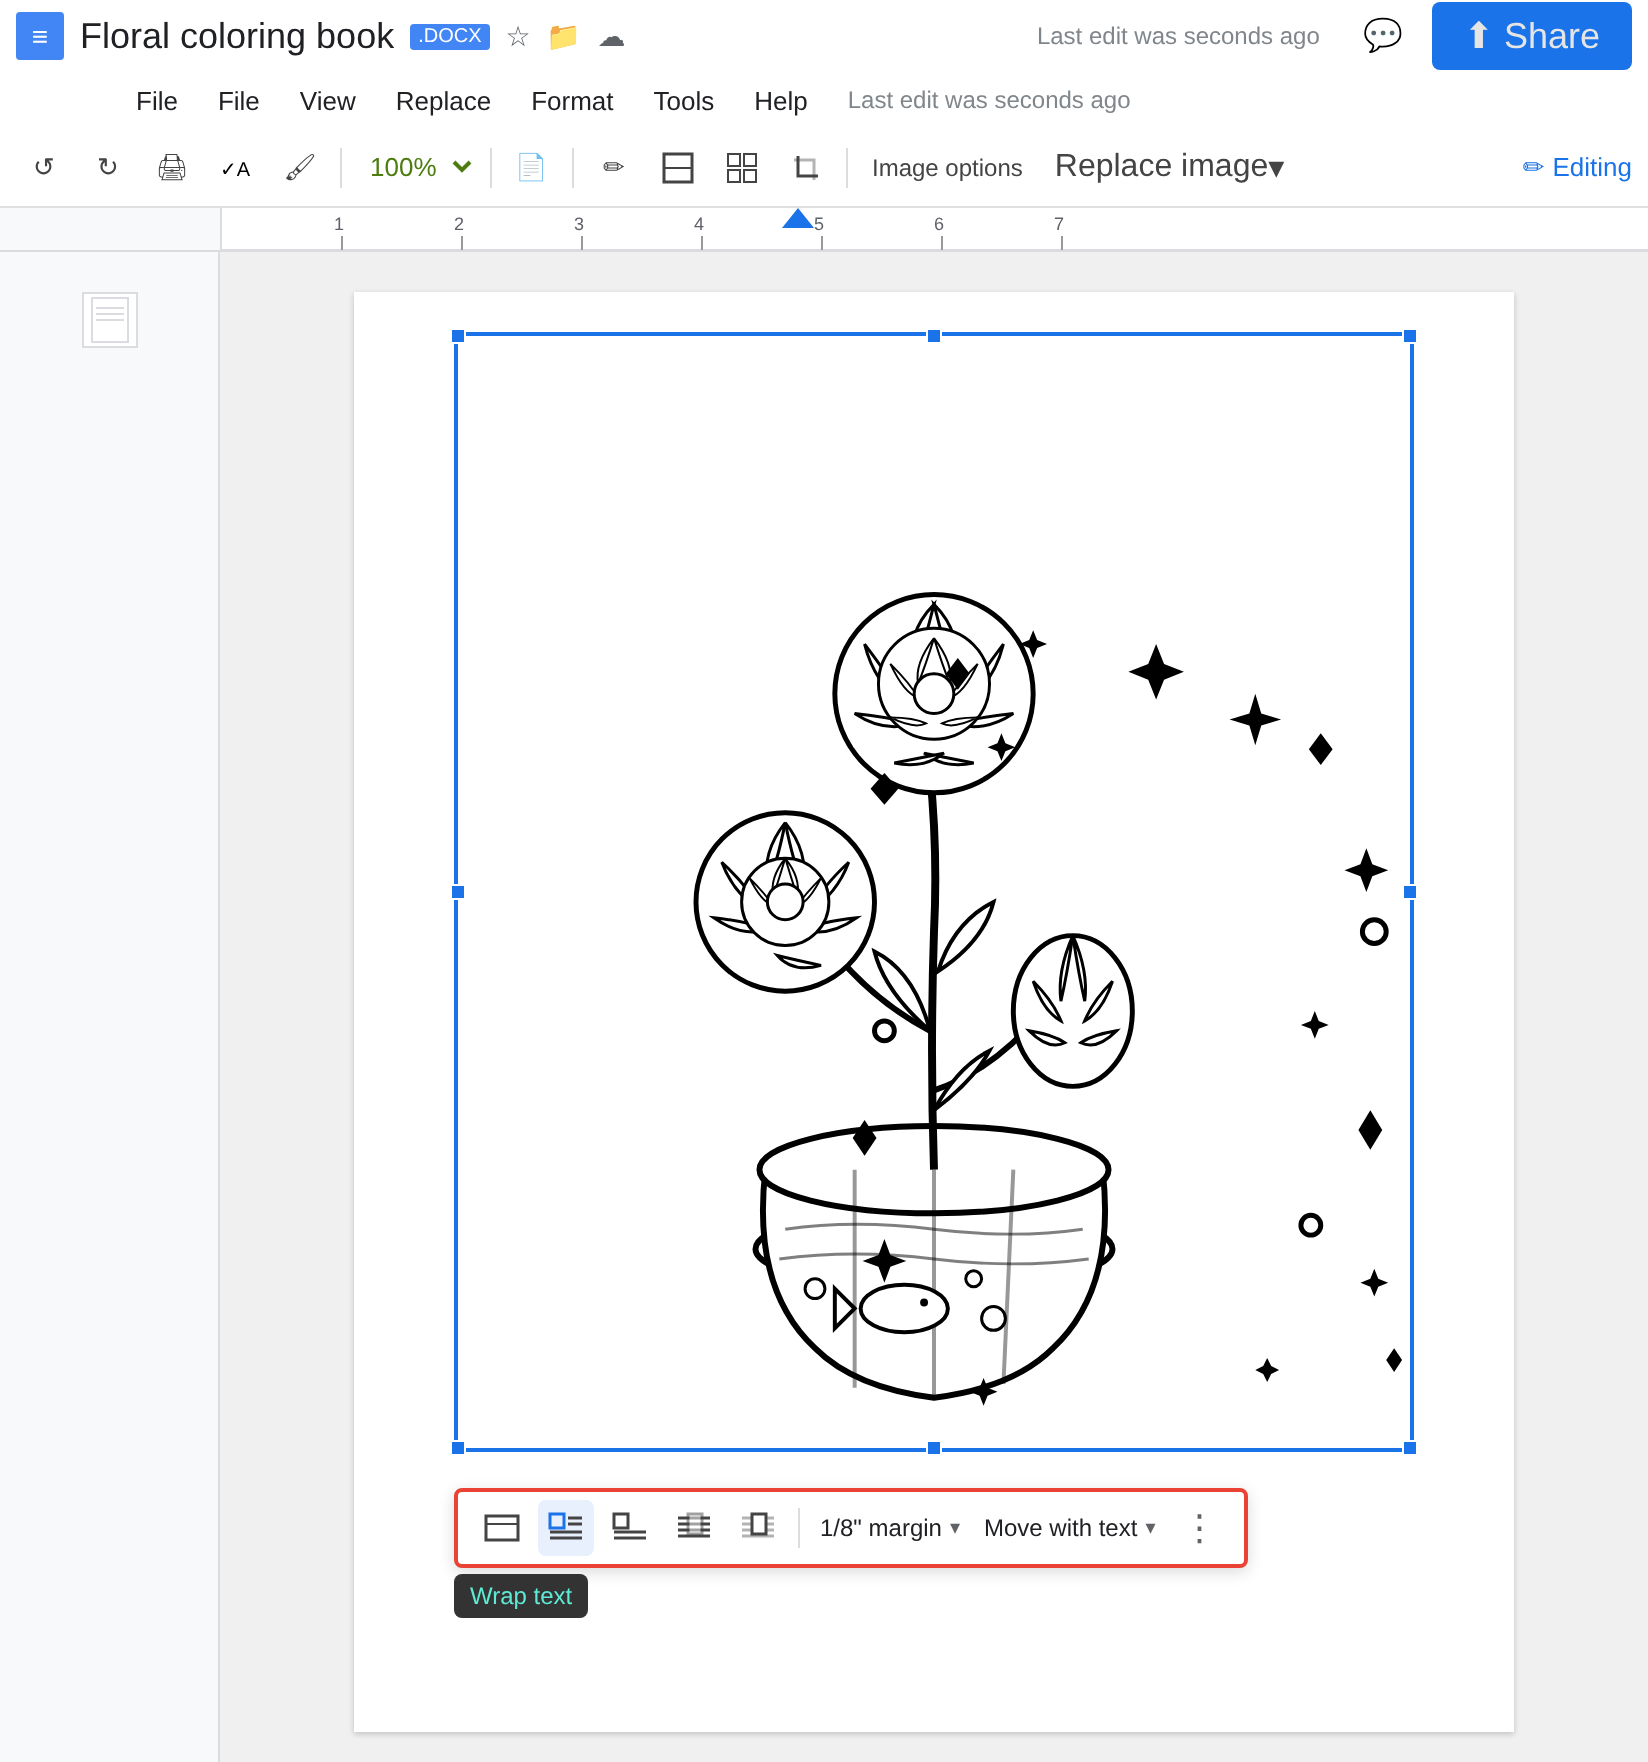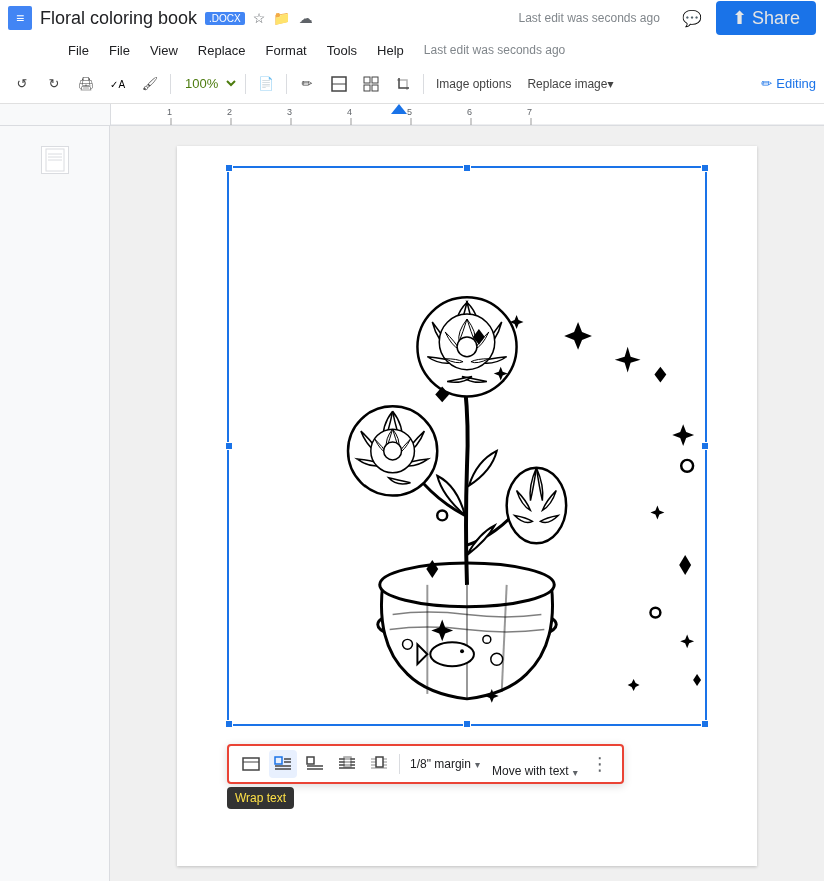--- a/index.html
+++ b/index.html
@@ -201,35 +201,35 @@
       font-size: 13px; color: #444;
     }
     .img-toolbar-btn.active { background: #e8f0fe; }
     .img-toolbar-separator { width: 1px; height: 20px; background: #dadce0; margin: 0 2px; }
 
     #wrap-text-label {
       position: absolute;
       bottom: -85px;
       left: -2px;
       background: #333;
-      color: #fde047;
+      color: #5eead4;
       font-size: 12px;
       padding: 4px 8px;
       border-radius: 4px;
       white-space: nowrap;
     }
 
     #margin-dropdown {
       display: flex; align-items: center; gap: 4px;
       font-size: 13px; color: #202124; cursor: pointer;
       border: none; background: transparent;
       padding: 4px 8px;
     }
     #move-dropdown {
-      display: flex; align-items: flex-end; gap: 4px;
+      display: flex; align-items: center; gap: 4px;
       font-size: 13px; color: #202124; cursor: pointer;
       border: none; background: transparent;
       padding: 4px 8px;
     }
     .dropdown-arrow { font-size: 10px; color: #5f6368; }
     .more-btn {
       width: 28px; height: 28px;
       border: none; background: transparent; cursor: pointer;
       font-size: 18px; color: #5f6368;
       display: flex; align-items: center; justify-content: center;
@@ -303,21 +303,21 @@
       </svg>
   </button>
   <button class="toolbar-btn">
     <svg width="16" height="16" viewBox="0 0 16 16">
         <path d="M4 2v10h10" fill="none" stroke="#444" stroke-width="1.5"></path>
         <path d="M2 4h10v10" fill="none" stroke="#444" stroke-width="1.5" opacity="0.4"></path>
       </svg>
   </button>
   <div class="toolbar-separator"></div>
   <button class="toolbar-btn" style="font-size:12px; min-width:auto; padding:0 6px;text-align:right;">Image options</button>
-  <button class="toolbar-btn" style="font-size:12px; min-width:auto; padding:0 6px;">
+  <button class="toolbar-btn" style="font-size:16px; min-width:auto; padding:0 6px;">
     <span>Replace image</span> ▾
   </button>
   <button class="editing-btn">
     <span style="color:#1a73e8;">✏</span>
     <span>Editing</span>
   </button>
 </div>
 
 <div id="ruler-container">
   <div id="ruler">

